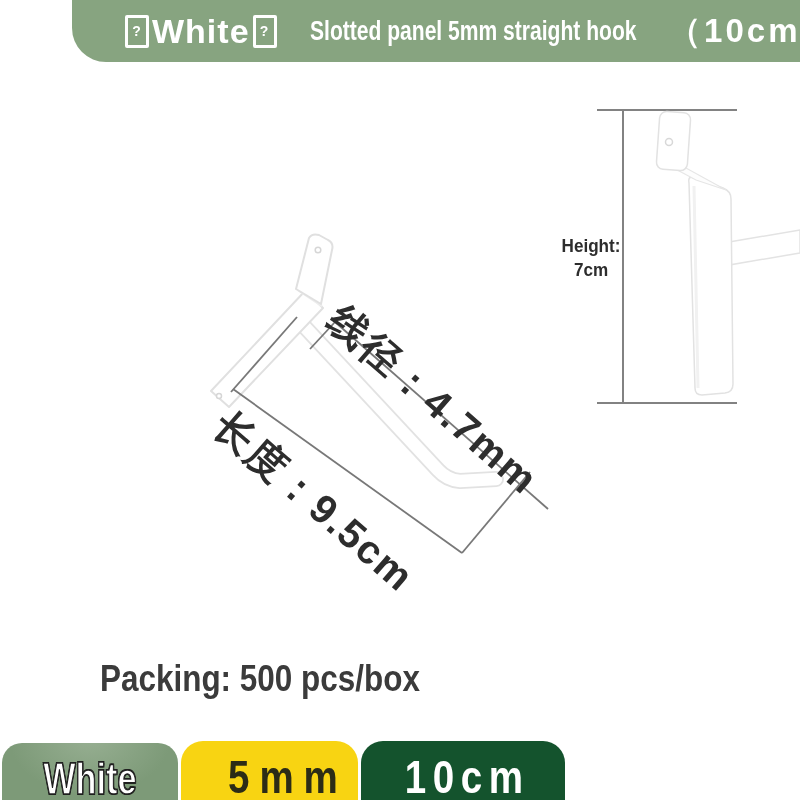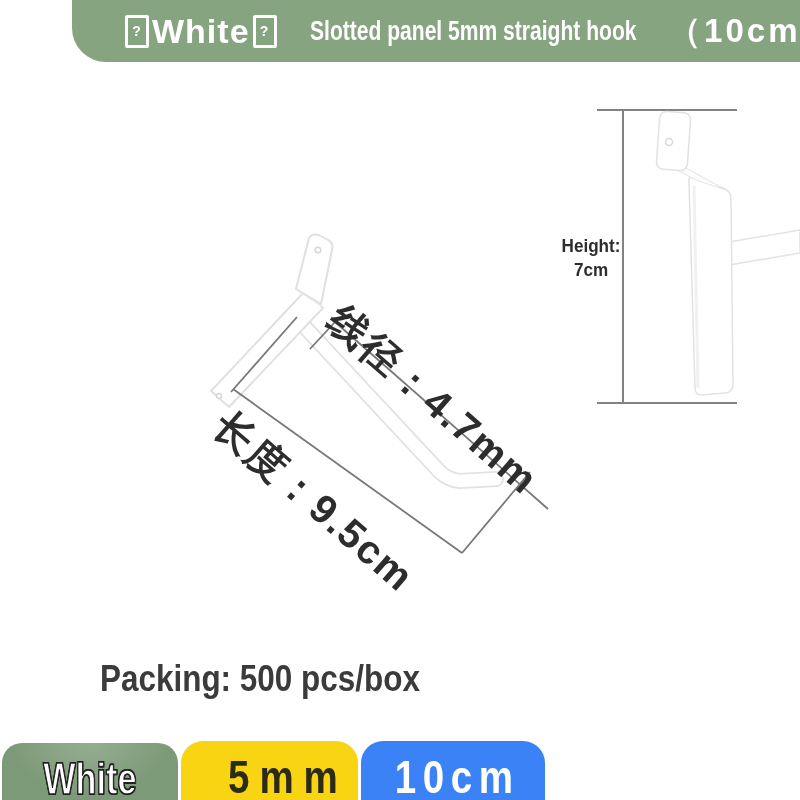--- a/index.html
+++ b/index.html
@@ -64,22 +64,22 @@
   .swatch-5mm{
     left:181px;top:741px;width:177px;height:59px;border-radius:22px 22px 0 0;
     background:#f8d412;
     padding-left:24px;
   }
   .swatch-5mm .sw-text{
     color:#2c2c16;font-size:47px;font-weight:bold;line-height:1.0;letter-spacing:12px;
     transform:scaleX(0.82);transform-origin:50% 100%;margin-right:-12px;
   }
   .swatch-10cm{
-    left:361px;top:741px;width:184px;height:59px;border-radius:22px 22px 0 0;
-    background:#3b82f6;
+    left:361px;top:741px;width:204px;height:59px;border-radius:22px 22px 0 0;
+    background:#14532d;
   }
   .swatch-10cm .sw-text{
     color:#ffffff;font-size:47px;font-weight:bold;line-height:1.0;letter-spacing:8px;
     transform:scaleX(0.82);transform-origin:50% 100%;margin-right:-8px;
   }
   .figure-svg{position:absolute;left:0;top:0;z-index:1;}
 </style>
 </head>
 <body>
 

